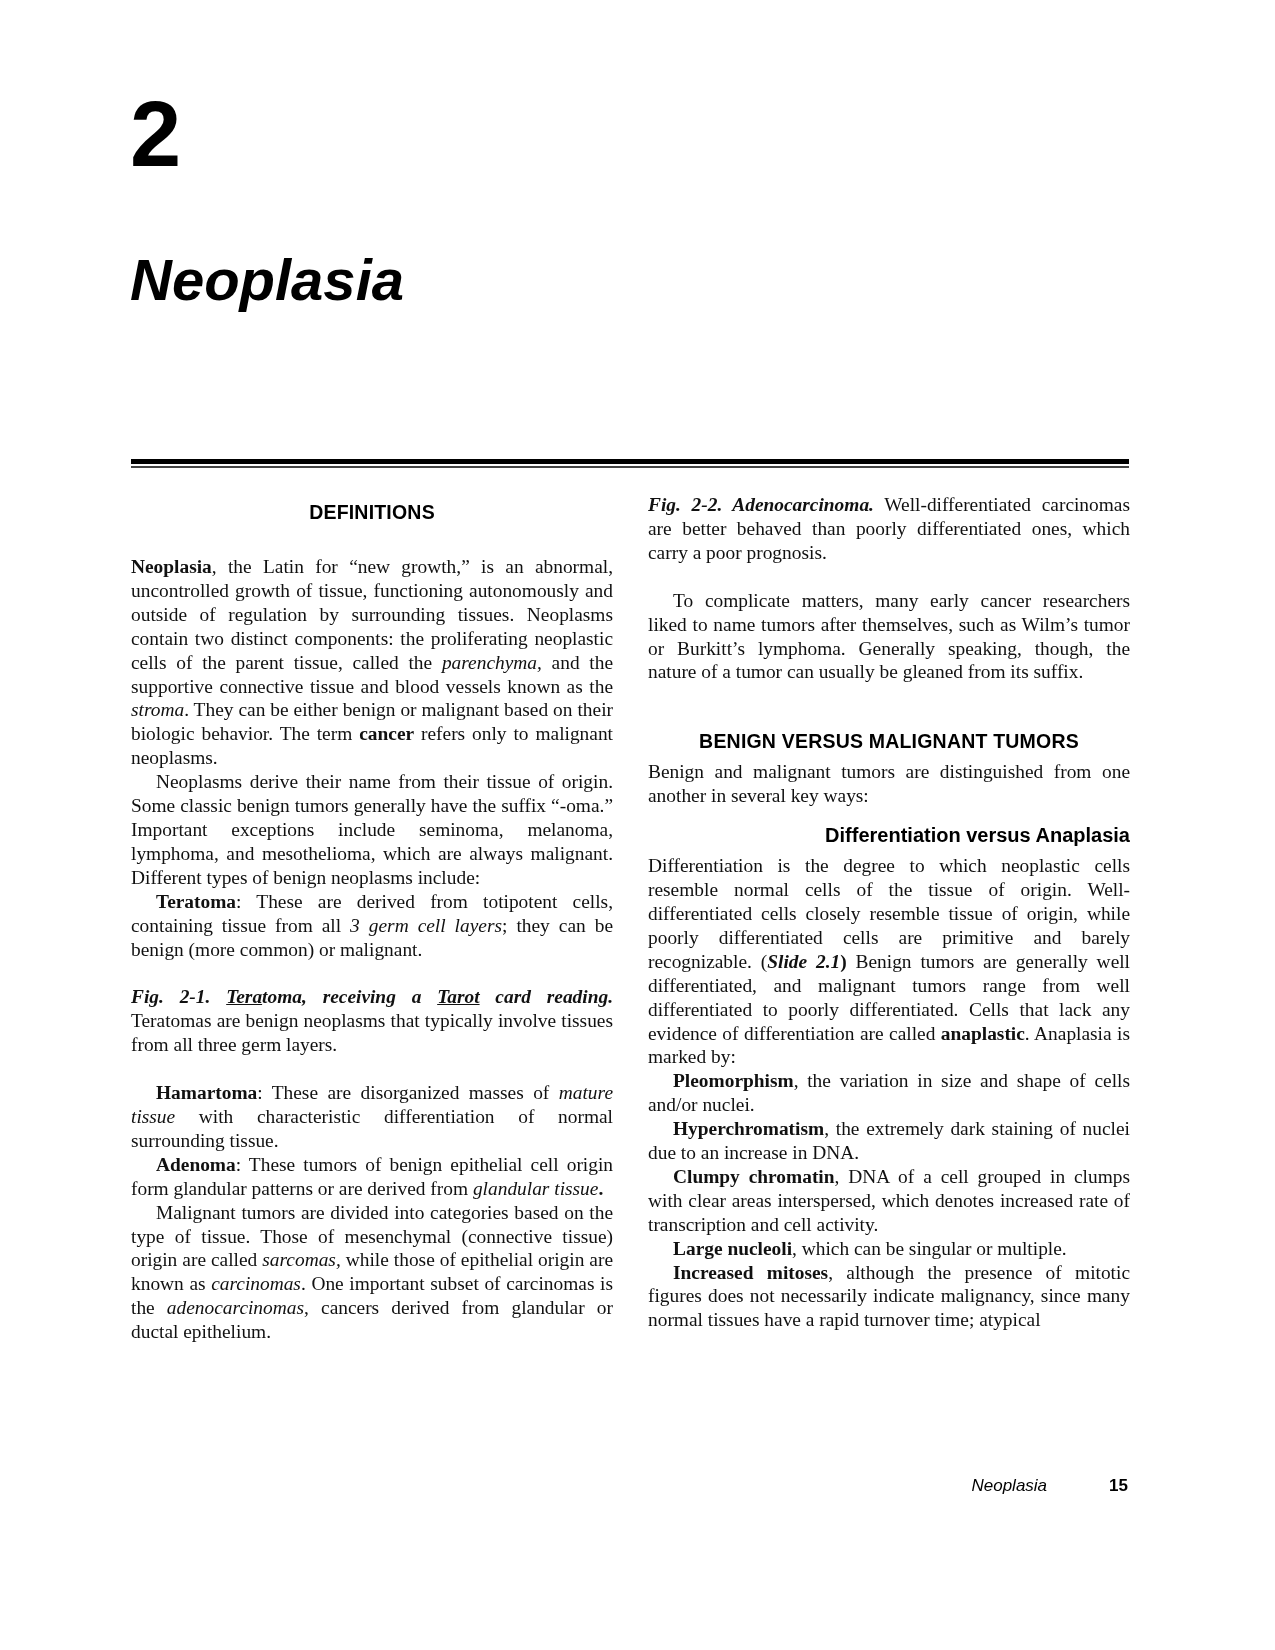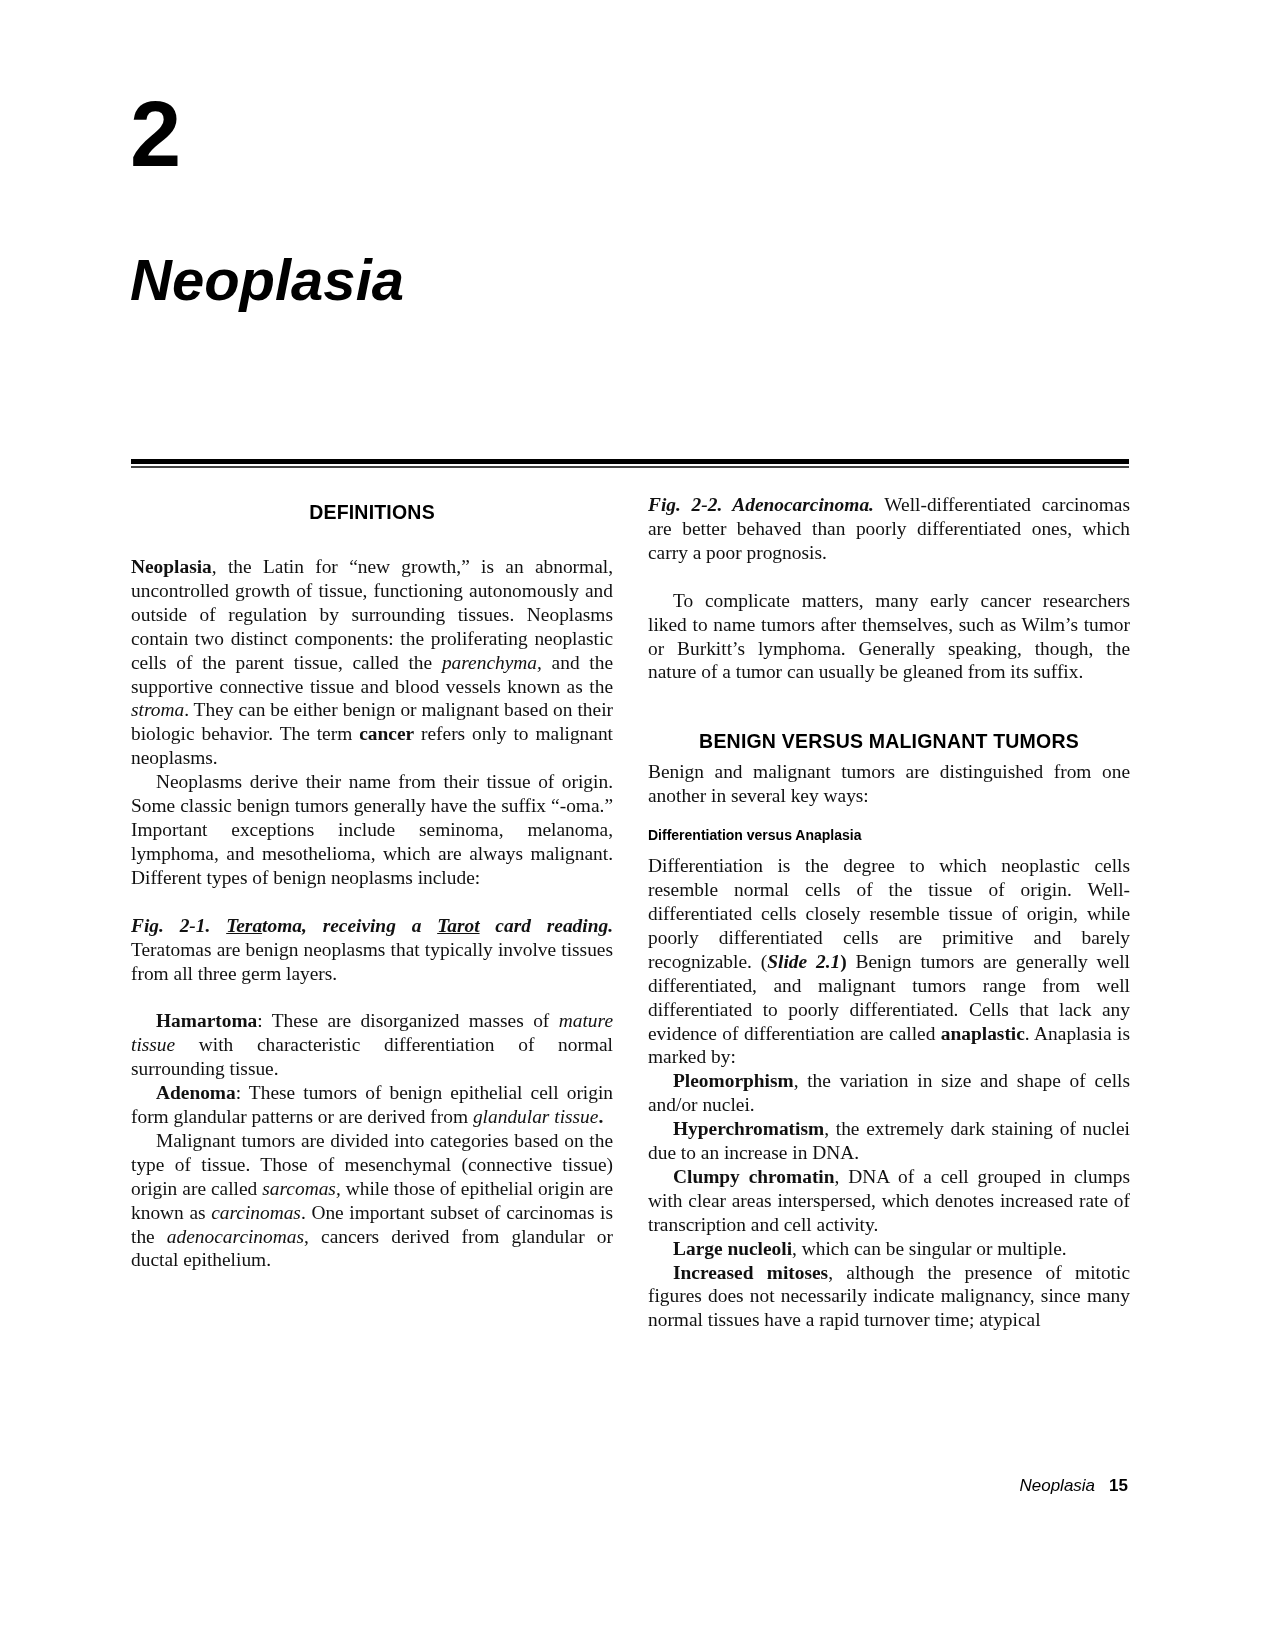--- a/index.html
+++ b/index.html
@@ -27,43 +27,44 @@
   .gap { height: 24px; }
   .gap-sm { height: 14px; }
 
   .h-sec {
     font-family: "Liberation Sans", sans-serif; font-weight: bold;
     font-size: 19.5px; text-align: center; letter-spacing: 0.2px; color: #000;
     line-height: 26px; margin: 6px;
   }
   .h-sub {
     font-family: "Liberation Sans", sans-serif; font-weight: bold;
-    font-size: 14px; text-align: left; color: #000; line-height: 26px; margin: 0;
+    font-size: 20px; text-align: right; color: #000; line-height: 26px; margin: 0;
   }
   .u { text-decoration: underline; }
   .footer {
     position: absolute; right: 147px; top: 1476px;
     font-family: "Liberation Sans", sans-serif; font-size: 17px; color: #000;
   }
   .footer .ftitle { font-style: italic; margin-right: 14px; }
-  .footer .fpage { font-weight: bold; }
+  .footer .fpage { font-weight: bold; margin-left: 48px; }
 </style>
 </head>
 <body>
 
 <div class="chapter-num">2</div>
 <div class="chapter-title">Neoplasia</div>
 <div class="rule-thick"></div>
 <div class="rule-thin"></div>
 
 <div class="col col-left">
   <h2 class="h-sec">DEFINITIONS</h2>
   <div class="gap"></div>
   <p><b>Neoplasia</b><span>, the Latin for “new growth,” is an abnormal, uncontrolled growth of tissue, functioning autonomously and outside of regulation by surrounding tissues. Neoplasms contain two distinct components: the proliferating neoplastic cells of the parent tissue, called the </span><i>parenchyma,</i><span> and the supportive connective tissue and blood vessels known as the </span><i>stroma</i><span>. They can be either benign or malignant based on their biologic behavior. The term </span><b>cancer</b><span> refers only to malignant neoplasms.</span></p>
   <p class="indent">Neoplasms derive their name from their tissue of origin. Some classic benign tumors generally have the suffix “-oma.” Important exceptions include seminoma, melanoma, lymphoma, and mesothelioma, which are always malignant. Different types of benign neoplasms include:</p>
+  <p class="indent"><b>Teratoma</b><span>: These are derived from totipotent cells, containing tissue from all </span><i>3 germ cell layers</i><span>; they can be benign (more common) or malignant.</span></p>
   <div class="gap"></div>
   <p><i><b><span>Fig. 2-1. </span><span class="u">Tera</span><span>toma, receiving a </span><span class="u">Tarot</span><span> card reading.</span></b></i><span> Teratomas are benign neoplasms that typically involve tissues from all three germ layers.</span></p>
   <div class="gap"></div>
   <p class="indent"><b>Hamartoma</b><span>: These are disorganized masses of </span><i>mature tissue</i><span> with characteristic differentiation of normal surrounding tissue.</span></p>
   <p class="indent"><b>Adenoma</b><span>: These tumors of benign epithelial cell origin form glandular patterns or are derived from </span><i>glandular tissue</i><b>.</b></p>
   <p class="indent"><span>Malignant tumors are divided into categories based on the type of tissue. Those of mesenchymal (connective tissue) origin are called </span><i>sarcomas,</i><span> while those of epithelial origin are known as </span><i>carcinomas</i><span>. One important subset of carcinomas is the </span><i>adenocarcinomas</i><span>, cancers derived from glandular or ductal epithelium.</span></p>
 </div>
 
 <div class="col col-right">
   <p><i><b>Fig. 2-2. Adenocarcinoma.</b></i><span> Well-differentiated carcinomas are better behaved than poorly differentiated ones, which carry a poor prognosis.</span></p>

